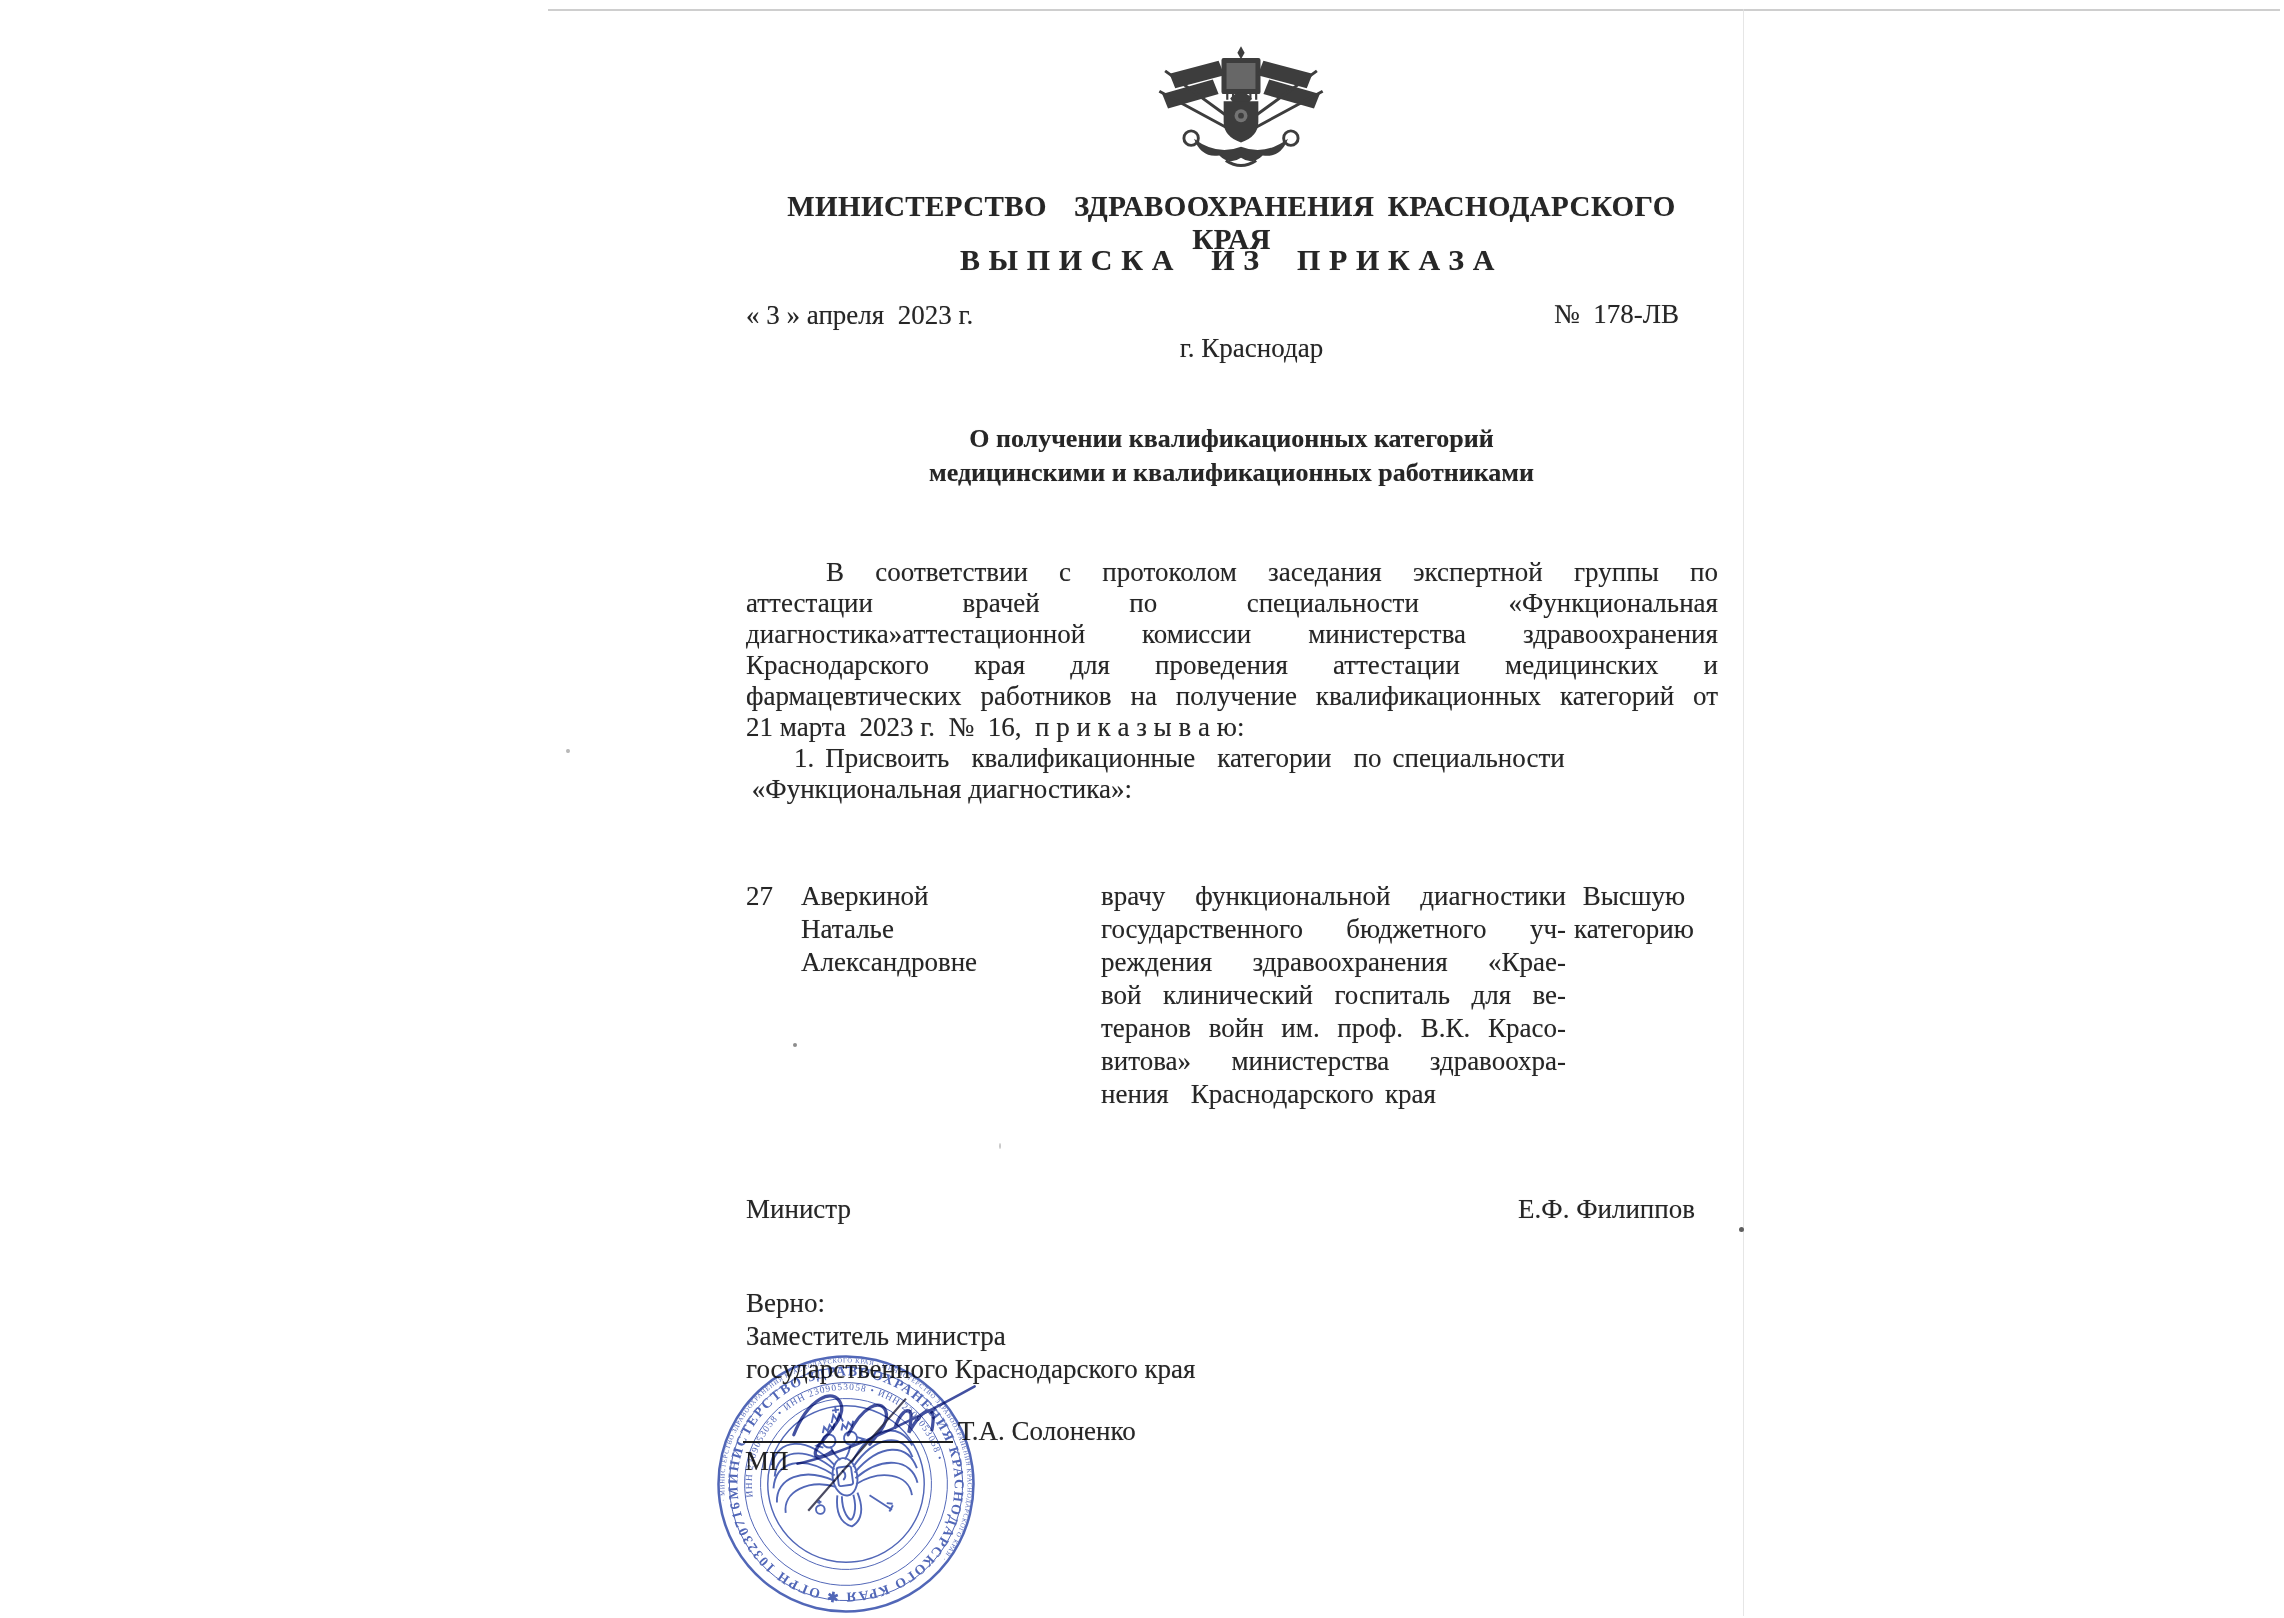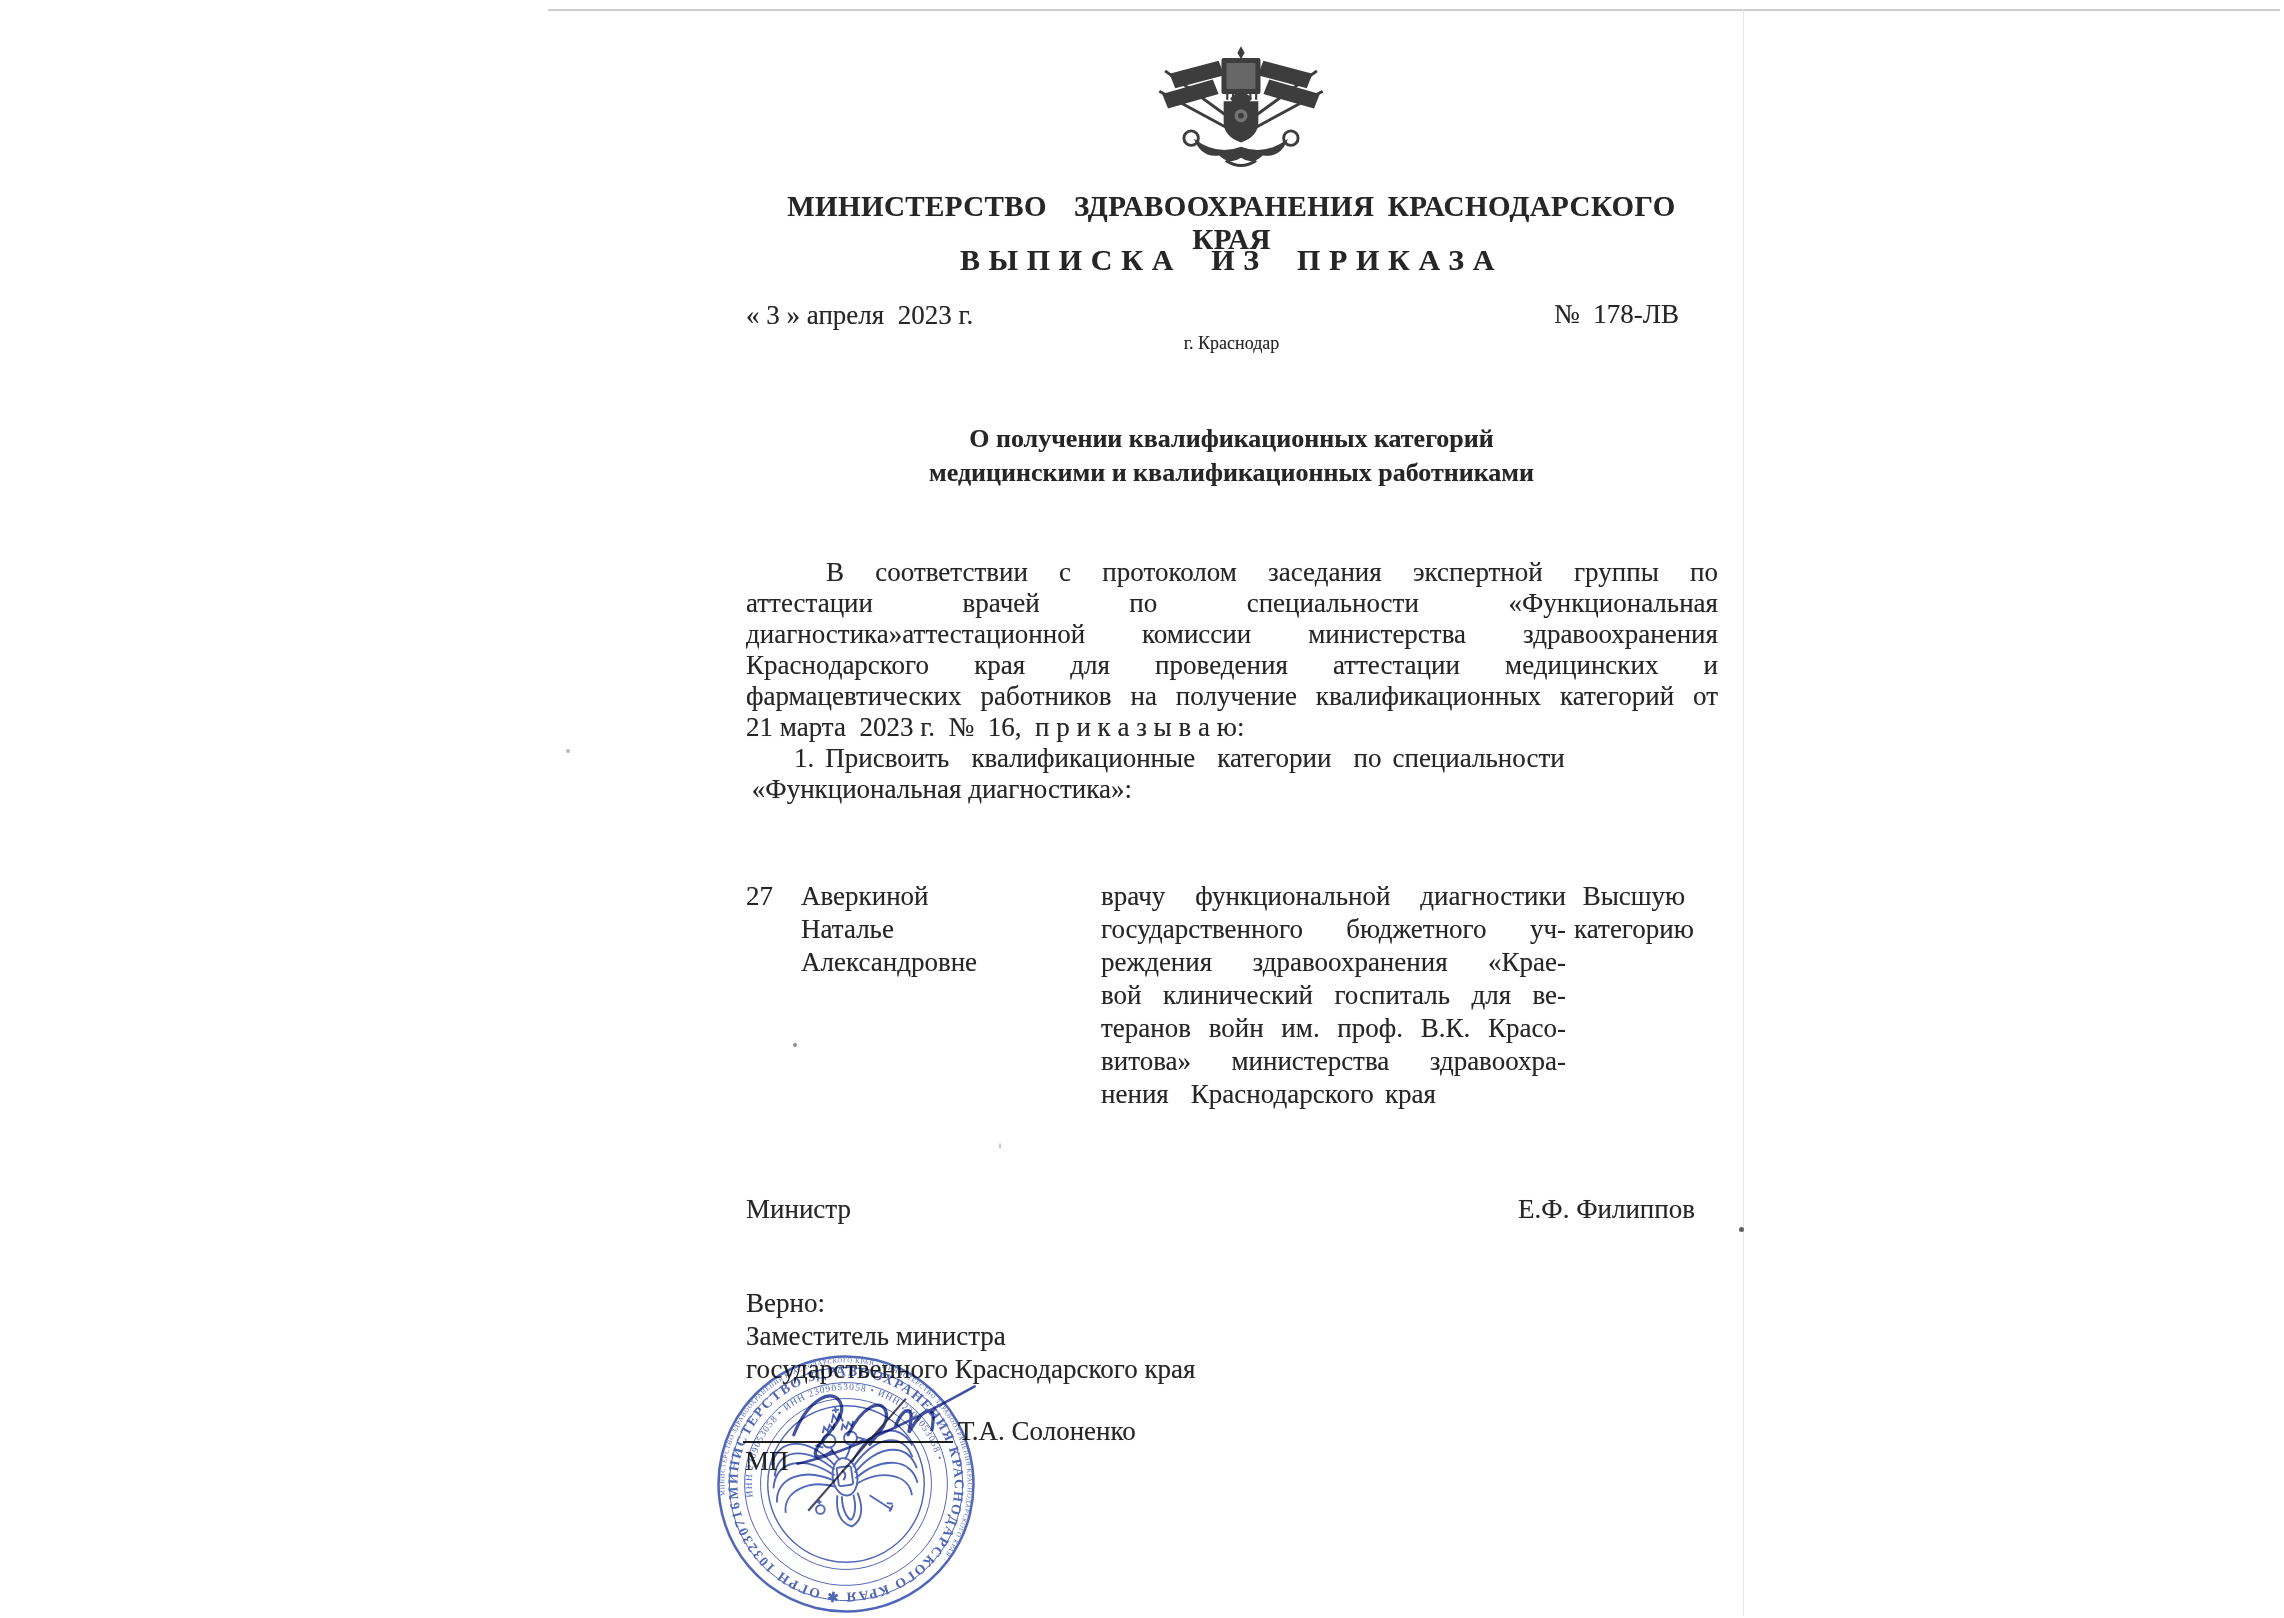--- a/index.html
+++ b/index.html
@@ -64,21 +64,21 @@
     </g>
   </svg>
 
   <div class="abs t b c" style="left:746px;top:190px;width:971px;font-size:29px;letter-spacing:0.4px;word-spacing:5.8px;">МИНИСТЕРСТВО  ЗДРАВООХРАНЕНИЯ КРАСНОДАРСКОГО  КРАЯ</div>
 
   <div class="abs t b c" style="left:746px;top:243px;width:971px;font-size:30px;letter-spacing:8.7px;word-spacing:13px;">ВЫПИСКА ИЗ ПРИКАЗА</div>
 
   <div class="abs t" style="left:746px;top:300px;font-size:27px;">« 3 » апреля  2023 г.</div>
   <div class="abs t" style="left:1554px;top:299px;font-size:27px;">№  178-ЛВ</div>
 
-  <div class="abs t c" style="left:746px;top:333px;width:971px;font-size:18px;">г. Краснодар</div>
+  <div class="abs t c" style="left:766px;top:333px;width:971px;font-size:27px;">г. Краснодар</div>
 
   <div class="abs t b c" style="left:746px;top:422px;width:971px;font-size:26px;line-height:33px;">О получении квалификационных категорий</div>
   <div class="abs t b c" style="left:746px;top:456px;width:971px;font-size:26px;line-height:33px;">медицинскими и квалификационных работниками</div>
 
   <div class="abs" style="left:746px;top:557px;width:972px;">
     <div class="body-line t j ind1">В соответствии с протоколом заседания экспертной группы по</div>
     <div class="body-line t j">аттестации врачей по специальности «Функциональная</div>
     <div class="body-line t j">диагностика»аттестационной комиссии министерства здравоохранения</div>
     <div class="body-line t j">Краснодарского края для проведения аттестации медицинских и</div>
     <div class="body-line t j">фармацевтических работников на получение квалификационных категорий от</div>

